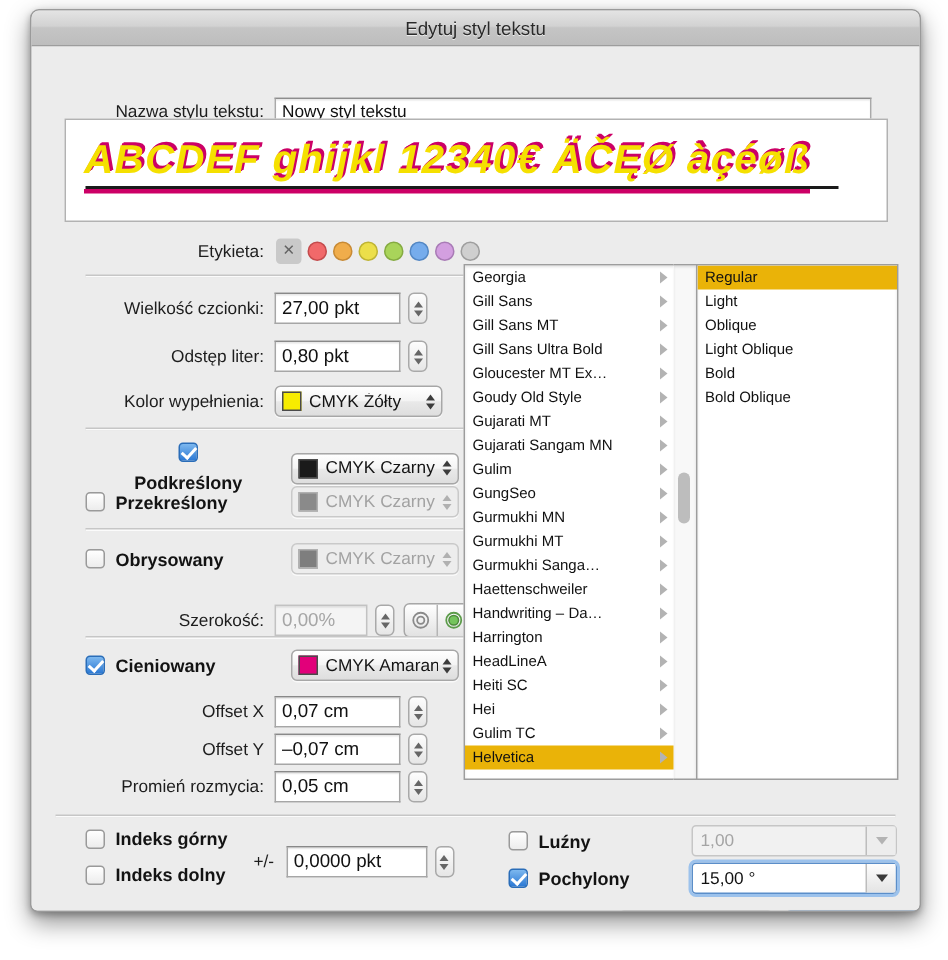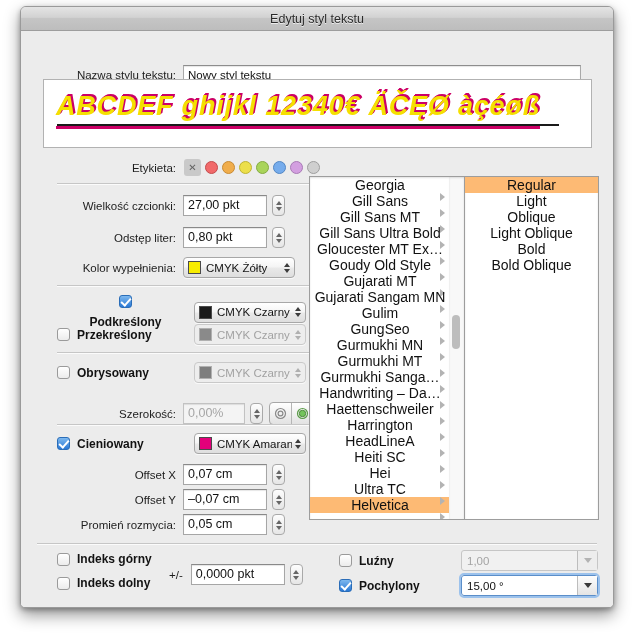--- a/index.html
+++ b/index.html
@@ -143,24 +143,24 @@
   .seg div+div{border-left:1px solid #b5b5b5;}
 
   
   .listbox{
     position:absolute;background:#fff;border:1px solid #9d9d9d;
     box-shadow:inset 0 1px 2px rgba(0,0,0,.12);
     overflow:hidden;
   }
   .lrow{
     height:16px;display:flex;align-items:center;
-    font-size:14px;color:#111;padding:0 5px;
-    white-space:nowrap;box-sizing:border-box;flex-direction:column;
-  }
-  .lrow.sel{background:#fdba74;}
+    font-size:10px;color:#111;padding:0 5px;
+    white-space:nowrap;box-sizing:border-box;
+  }
+  .lrow.sel{background:#eab308;}
   .lrow .tri{margin-left:auto;width:0;height:0;
     border-top:4px solid transparent;border-bottom:4px solid transparent;border-left:5px solid #b3b3b3;}
   .sthumb{position:absolute;left:3px;width:8px;border-radius:4px;background:#bdbdbd;}
 
   
   .btn{
     height:24px;min-width:96px;box-sizing:border-box;
     border:1px solid #a0a0a0;border-radius:5px;
     background:linear-gradient(to bottom,#ffffff 0%,#f6f6f6 48%,#ededed 52%,#e2e2e2 100%);
     font-size:12.5px;color:#121212;
@@ -431,45 +431,45 @@
           </div>
           <div class="lrow">
             <span>Gurmukhi MT</span>
             <span class="tri"></span>
           </div>
           <div class="lrow">
             <span>Gurmukhi Sanga…</span>
             <span class="tri"></span>
           </div>
           <div class="lrow">
+            <span>Haettenschweiler</span>
+            <span class="tri"></span>
+          </div>
+          <div class="lrow">
             <span>Handwriting – Da…</span>
             <span class="tri"></span>
           </div>
           <div class="lrow">
-            <span>Haettenschweiler</span>
-            <span class="tri"></span>
-          </div>
-          <div class="lrow">
             <span>Harrington</span>
             <span class="tri"></span>
           </div>
           <div class="lrow">
             <span>HeadLineA</span>
             <span class="tri"></span>
           </div>
           <div class="lrow">
             <span>Heiti SC</span>
             <span class="tri"></span>
           </div>
           <div class="lrow">
             <span>Hei</span>
             <span class="tri"></span>
           </div>
           <div class="lrow">
-            <span>Ultra TC</span>
+            <span>Gulim TC</span>
             <span class="tri"></span>
           </div>
           <div class="lrow sel">
             <span>Helvetica</span>
             <span class="tri"></span>
           </div>
         </div>
     </div>
     <div class="listbox" style="left:428px;top:145px;width:15px;height:342px;background:#f8f8f8;border-left:none;">
       <div class="sthumb" style="top:138px;height:34px;"></div>

